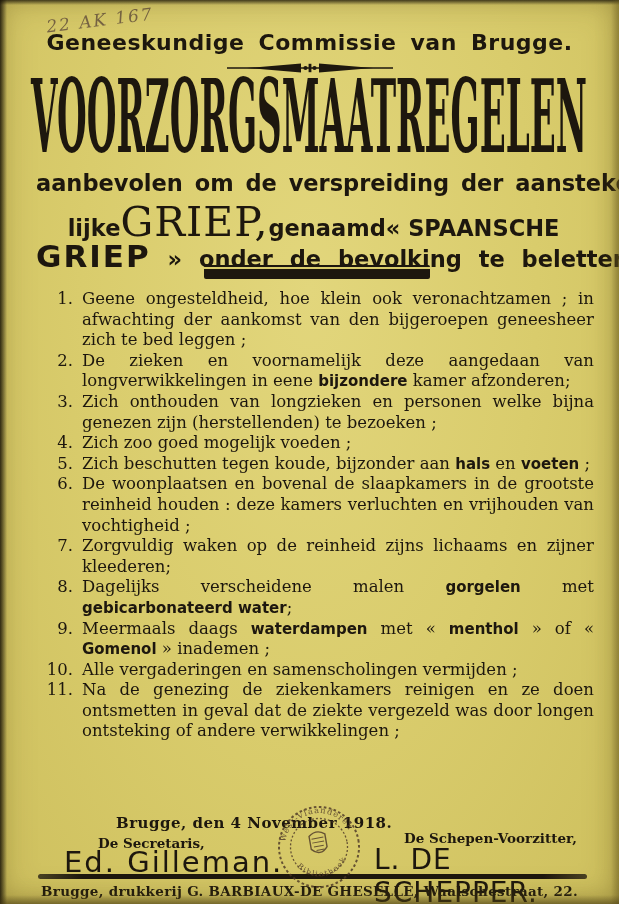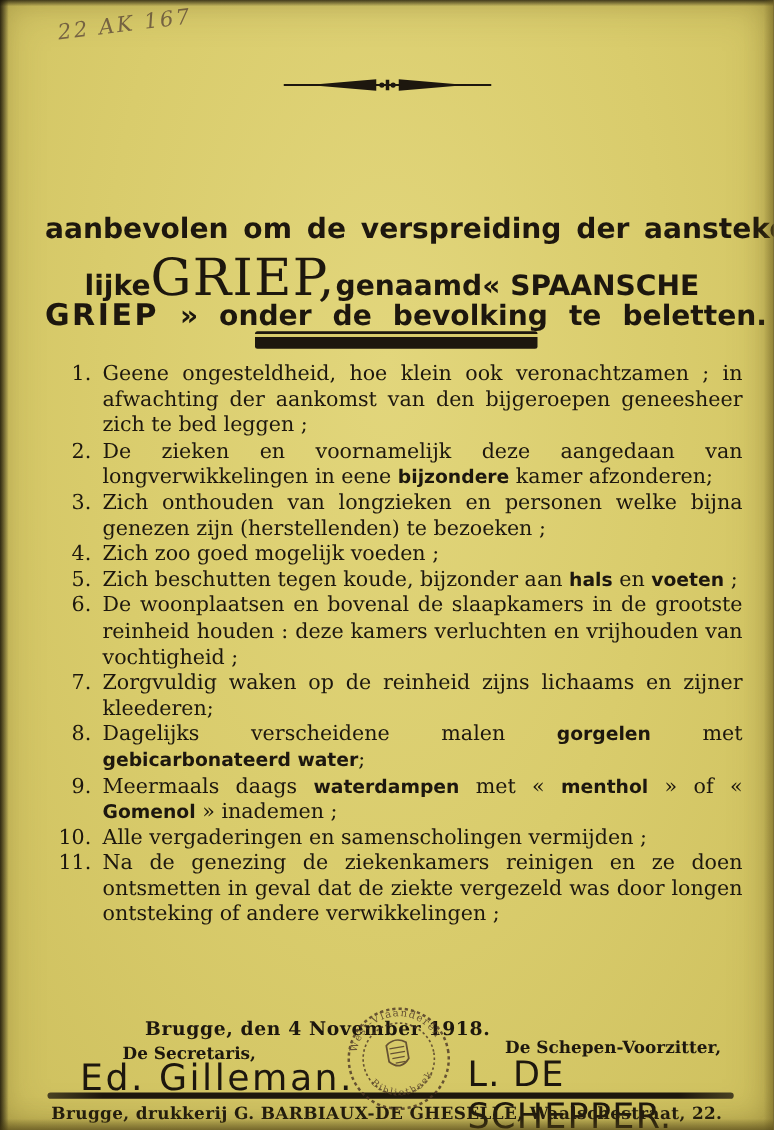--- a/index.html
+++ b/index.html
@@ -39,21 +39,21 @@
   .sub-line{white-space:nowrap;}
   .sub-line .seg-sans{
     font-family:"DejaVu Sans", sans-serif; font-weight:bold; font-size:22.5px;
   }
   .sub-line.l1{height:28px; word-spacing:4px;}
   .sub-line.spread{display:flex; justify-content:center; align-items:baseline; height:40px;}
   .sub-line .seg-fat{
     font-family:"DejaVu Serif", serif; font-weight:normal; font-size:41px; letter-spacing:1px;
   }
   .sub-line .seg-caps{
-    font-family:"DejaVu Sans", sans-serif; font-weight:bold; font-size:24px; letter-spacing:2px;
+    font-family:"DejaVu Sans", sans-serif; font-weight:bold; font-size:31px; letter-spacing:2px;
   }
   .sub-line.wide{height:34px; word-spacing:9px;}
   
   .bar{
     position:absolute; top:265px; left:204px; width:226px; height:14px; border-radius:2px;
     background:linear-gradient(180deg,#1d170e 0 2.5px,#d9cc6c 2.5px 4.5px,#1d170e 4.5px 100%);
   }
   
   .list{position:absolute; top:289px; left:40px; right:25px; font-size:16.5px; line-height:20.6px;}
   .item{display:flex;}
@@ -80,32 +80,38 @@
     font-weight:bold; font-size:13.5px; letter-spacing:.3px;
   }
 </style>
 </head>
 <body>
 
 <div id="poster" data-name="poster-page">
 
   <div class="note" data-name="archive-note">22 AK 167</div>
 
+  <div class="issuer" data-name="issuer-title">Geneeskundige Commissie van Brugge.</div>
 
   <div class="ornament" data-name="ornament-divider-icon">
     <svg width="170" height="16" viewBox="0 0 170 16">
       <line x1="2" y1="8" x2="168" y2="8" stroke="#1d170e" stroke-width="1.6"></line>
       <polygon points="22,8 76,3.4 76,12.6" fill="#1d170e"></polygon>
       <polygon points="148,8 94,3.4 94,12.6" fill="#1d170e"></polygon>
       <circle cx="80.5" cy="8" r="2.1" fill="#1d170e"></circle>
       <rect x="83.6" y="3.8" width="2.8" height="8.4" fill="#1d170e"></rect>
       <circle cx="89.5" cy="8" r="2.1" fill="#1d170e"></circle>
     </svg>
   </div>
 
+  <div class="title-wrap" data-name="main-title">
+    <svg width="619" height="90" viewBox="0 0 619 90">
+      <text data-name="main-title-text" x="309" y="79" text-anchor="middle" font-family="DejaVu Serif, serif" font-weight="bold" font-size="101" fill="#1d170e" textLength="556" lengthAdjust="spacingAndGlyphs">VOORZORGSMAATREGELEN</text>
+    </svg>
+  </div>
 
   <div class="subtitle" data-name="subtitle">
       <div class="sub-line l1" data-name="subtitle-line"><span class="seg-sans" data-name="subtitle-segment">aanbevolen om de verspreiding der aansteke-</span></div>
       <div class="sub-line spread" data-name="subtitle-line">
         <span class="seg-sans" data-name="subtitle-segment">lijke</span>
         <span class="seg-fat" data-name="subtitle-segment">GRIEP,</span>
         <span class="seg-sans" data-name="subtitle-segment">genaamd</span>
         <span class="seg-sans" data-name="subtitle-segment">« SPAANSCHE</span>
       </div>
       <div class="sub-line wide" data-name="subtitle-line"><span class="seg-caps" data-name="subtitle-segment">GRIEP</span><span class="seg-sans" data-name="subtitle-segment"> » onder de bevolking te beletten.</span></div>

